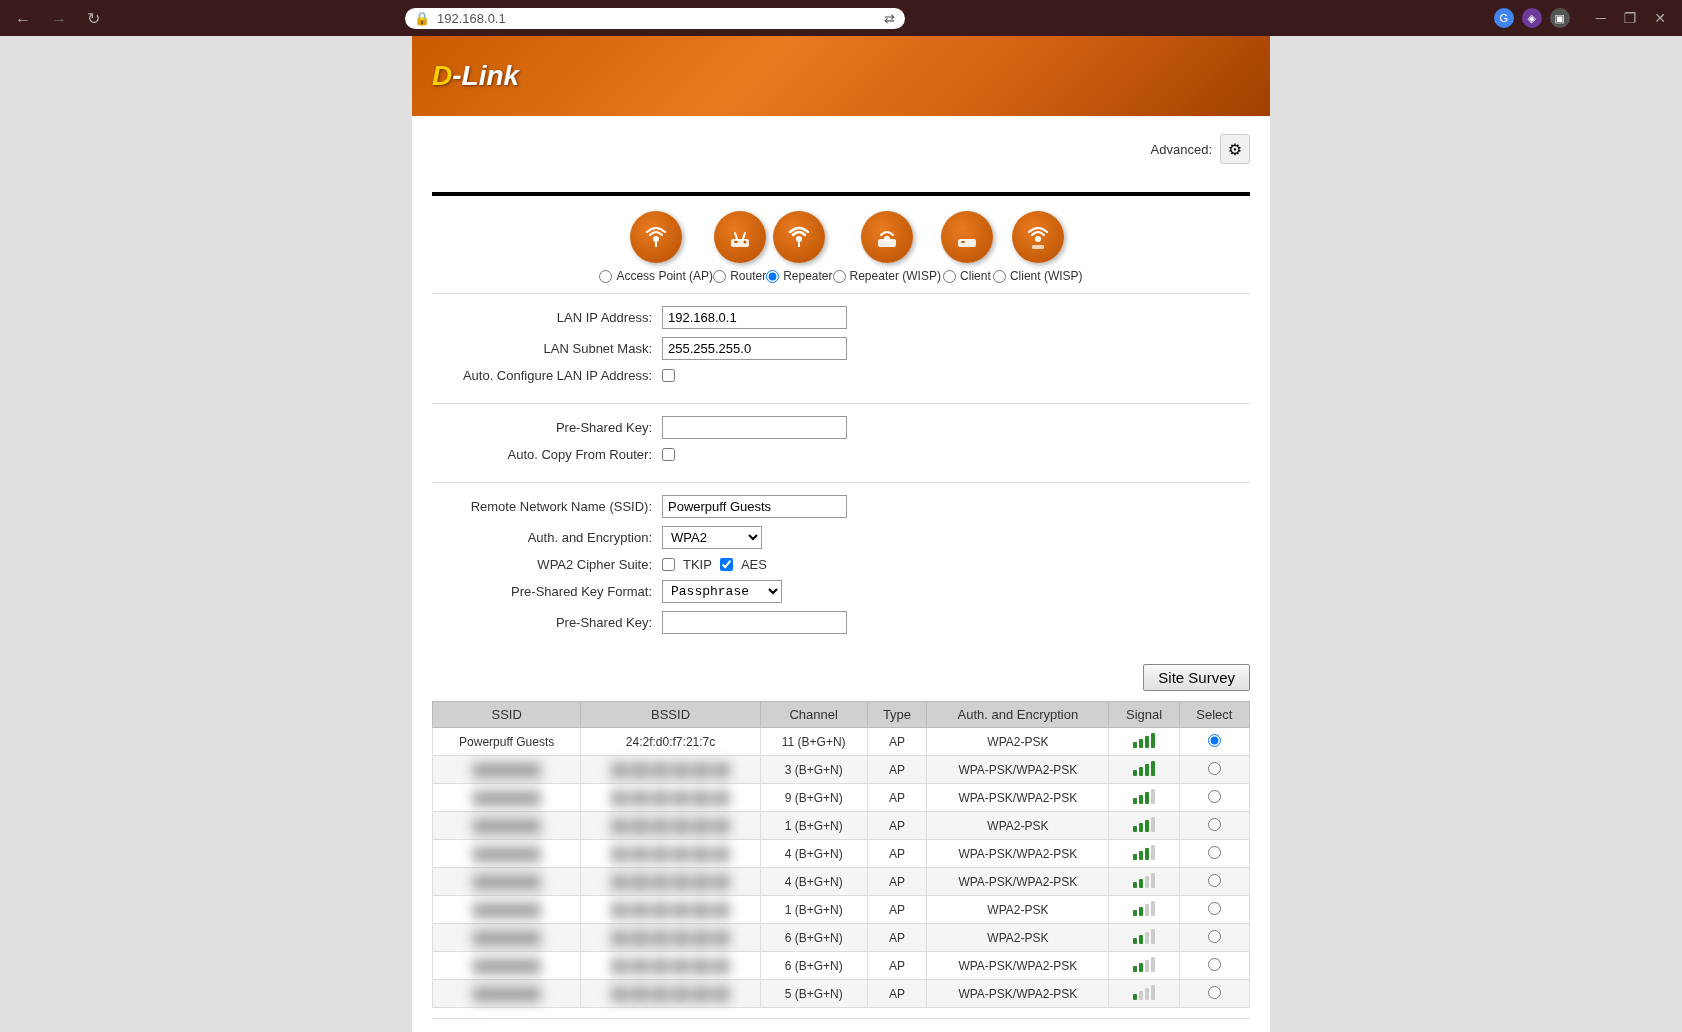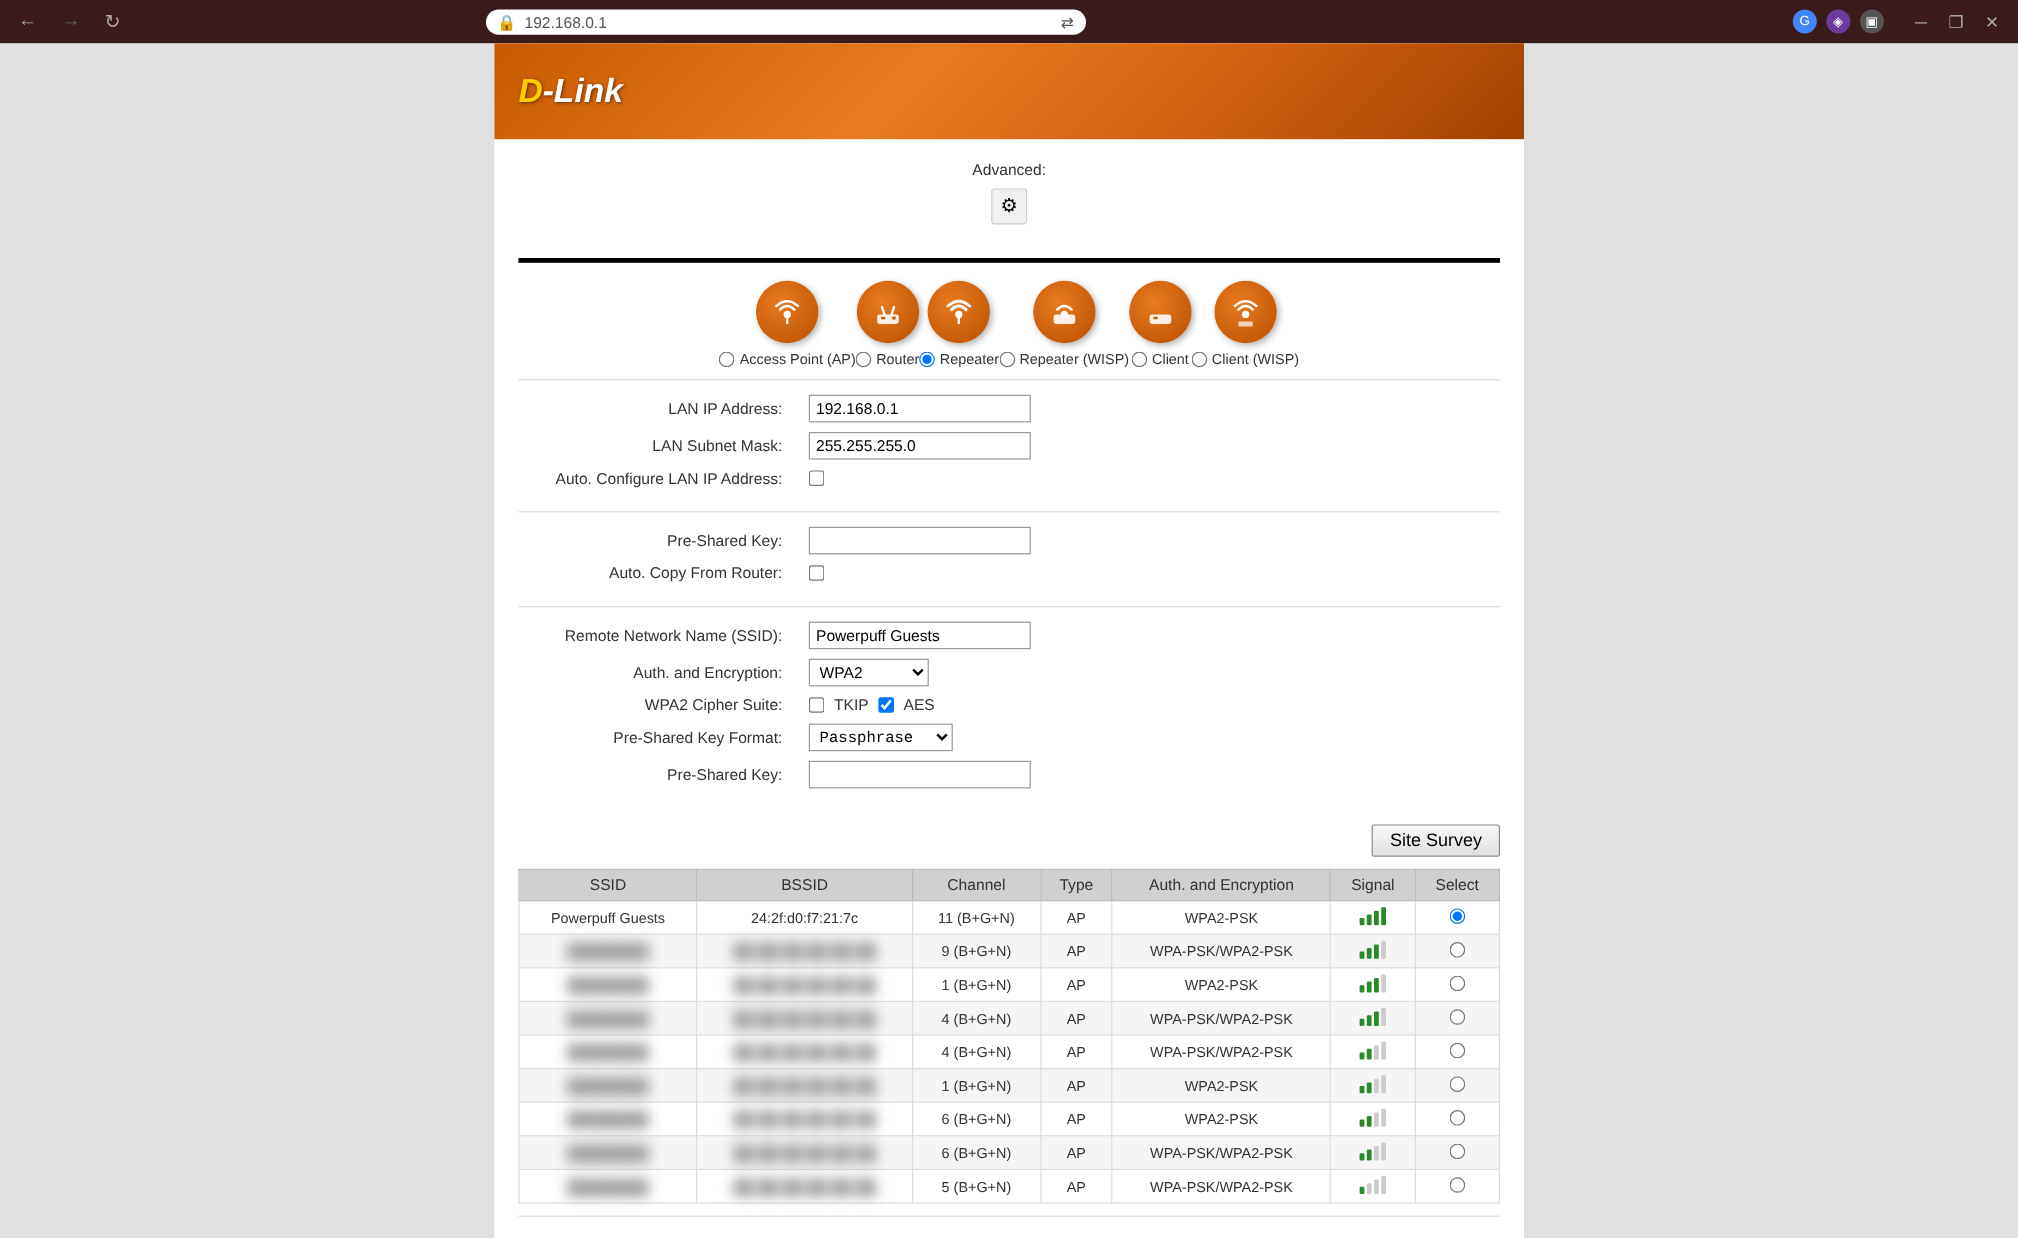--- a/index.html
+++ b/index.html
@@ -76,21 +76,20 @@
       padding: 10px 20px 20px;
     }
 
     
     .advanced-row {
       display: flex;
       justify-content: flex-end;
       align-items: center;
       padding: 8px 0;
       gap: 8px;
-      flex-direction: column;
     }
     .advanced-label { font-size: 13px; }
     .gear-btn {
       width: 30px; height: 30px;
       border: 1px solid #ccc;
       background: #f0f0f0;
       border-radius: 3px;
       cursor: pointer;
       display: flex;
       align-items: center;
@@ -133,21 +132,21 @@
 
     
     .form-section {
       border-top: 1px solid #ddd;
       padding: 12px 0;
     }
     .form-row {
       display: flex;
       align-items: center;
       margin-bottom: 8px;
-      gap: 22px;
+      gap: 10px;
     }
     .form-label {
       width: 220px;
       text-align: right;
       font-size: 13px;
       color: #333;
       flex-shrink: 0;
     }
     .form-input {
       border: 1px solid #999;
@@ -493,20 +492,34 @@
                   <div class="bar filled" style="height: 6px;"></div>
                   <div class="bar filled" style="height: 9px;"></div>
                   <div class="bar filled" style="height: 12px;"></div>
                   <div class="bar filled" style="height: 15px;"></div>
                 </div></td>
               <td><input type="radio" name="survey-select" checked="" style=""></td>
             </tr>
             <tr class="blurred">
               <td><span class="blurred-text">████████</span></td>
               <td><span class="blurred-text">██:██:██:██:██:██</span></td>
+              <td>3 (B+G+N)</td>
+              <td>AP</td>
+              <td>WPA-PSK/WPA2-PSK</td>
+              <td><div class="signal-bars">
+                  <div class="bar filled" style="height: 6px;"></div>
+                  <div class="bar filled" style="height: 9px;"></div>
+                  <div class="bar filled" style="height: 12px;"></div>
+                  <div class="bar filled" style="height: 15px;"></div>
+                </div></td>
+              <td><input type="radio" name="survey-select" style=""></td>
+            </tr>
+            <tr class="blurred">
+              <td><span class="blurred-text">████████</span></td>
+              <td><span class="blurred-text">██:██:██:██:██:██</span></td>
               <td>9 (B+G+N)</td>
               <td>AP</td>
               <td>WPA-PSK/WPA2-PSK</td>
               <td><div class="signal-bars">
                   <div class="bar filled" style="height: 6px;"></div>
                   <div class="bar filled" style="height: 9px;"></div>
                   <div class="bar filled" style="height: 12px;"></div>
                   <div class="bar empty" style="height: 15px;"></div>
                 </div></td>
               <td><input type="radio" name="survey-select" style=""></td>

